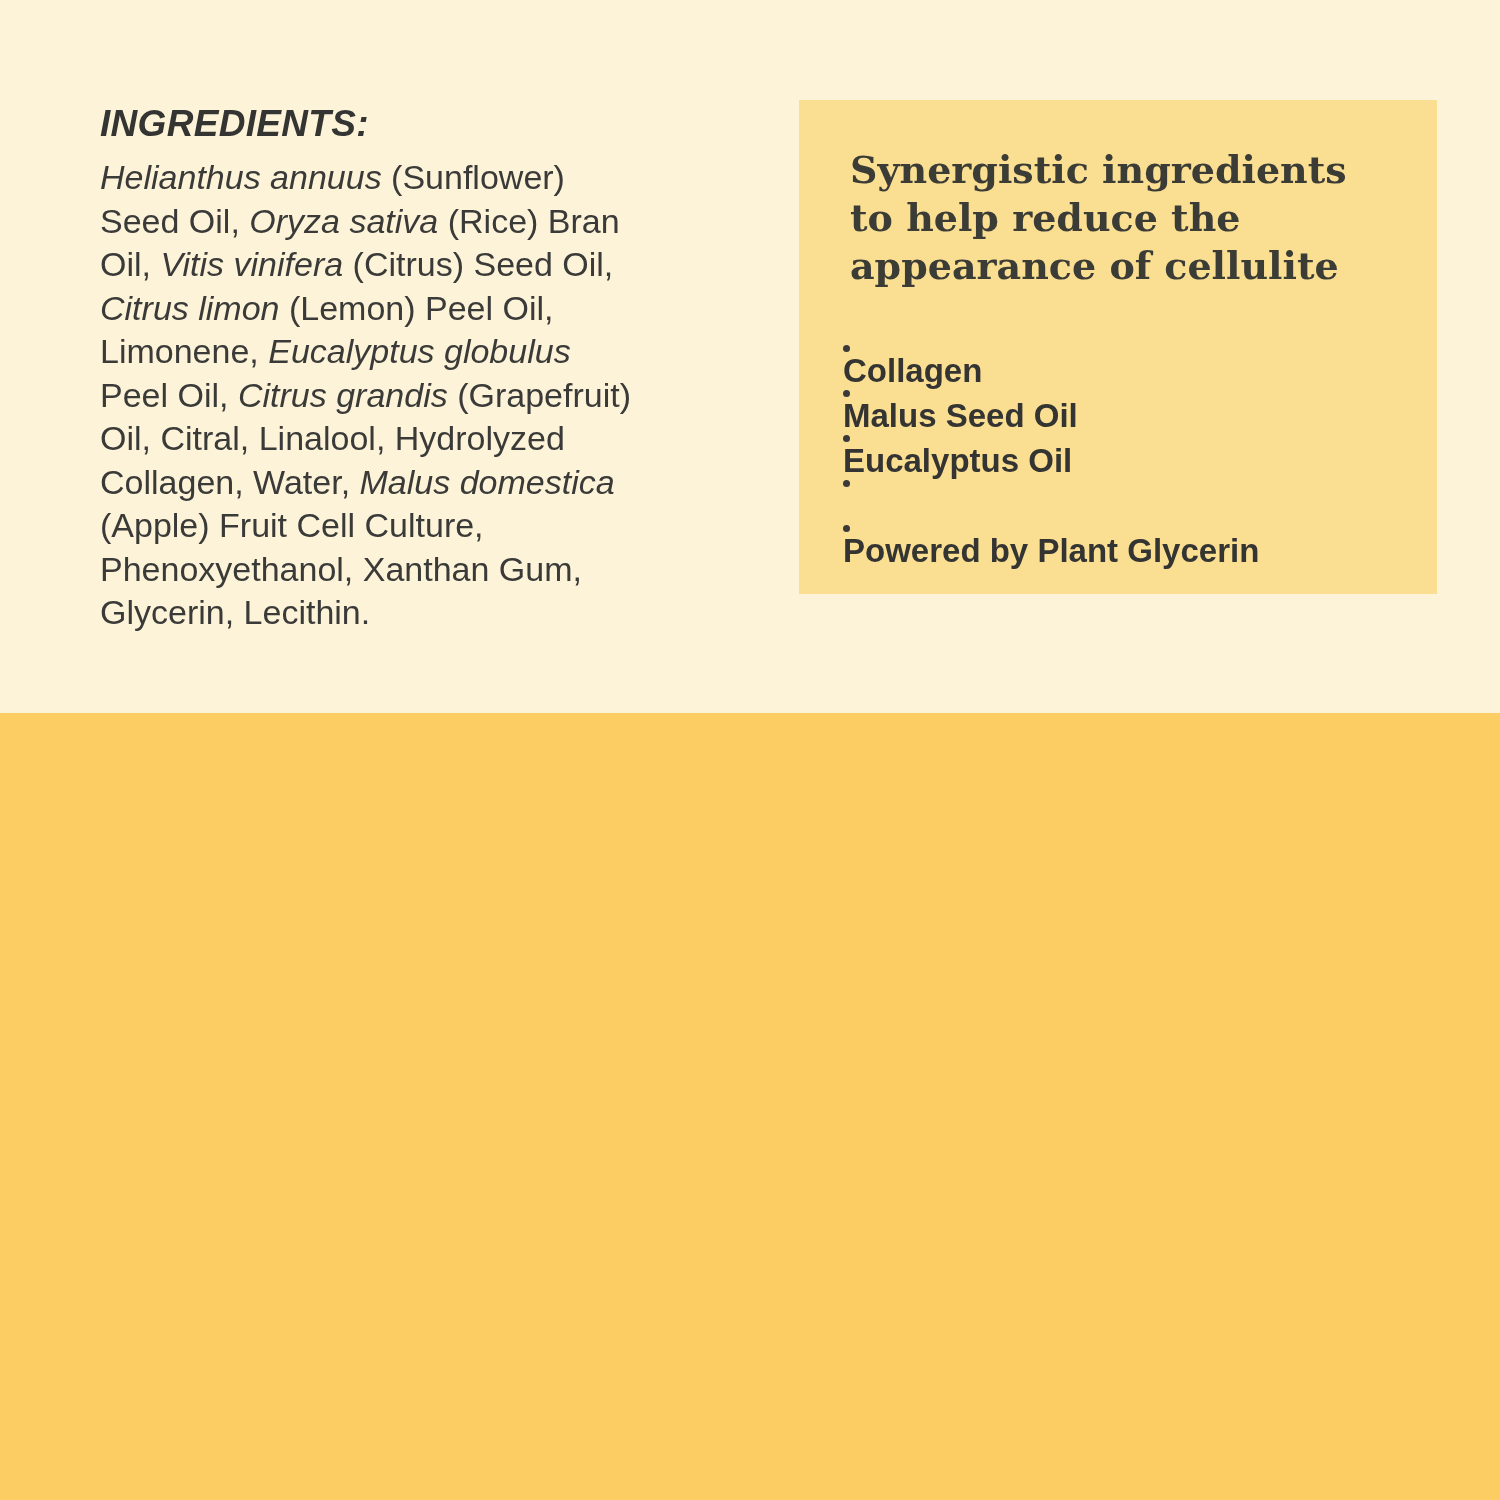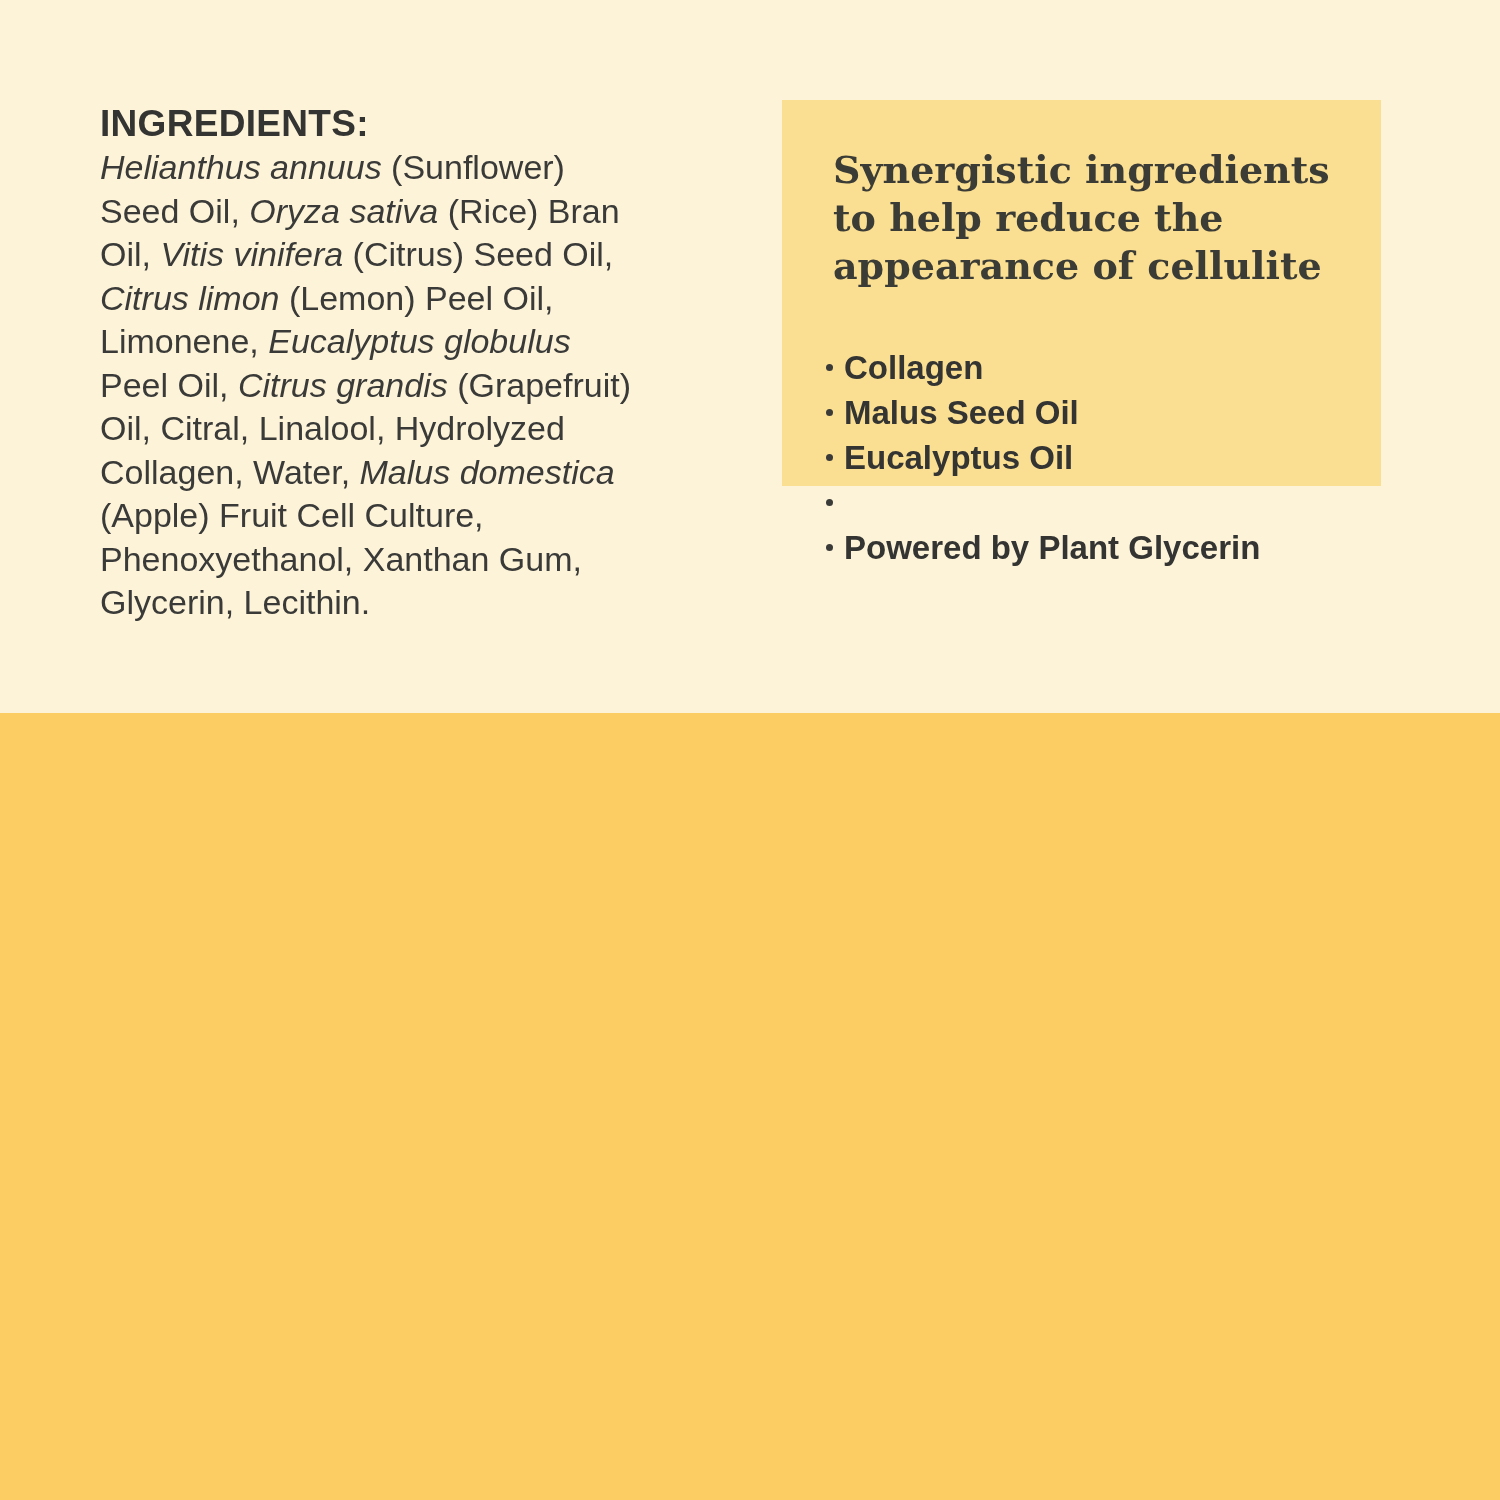--- a/index.html
+++ b/index.html
@@ -17,35 +17,36 @@
   .bottom-section{
     position:absolute;left:0;top:713px;width:1500px;height:787px;
     background:var(--bottom-bg,#fbcd63);
   }
   .ln{line-height:43.5px;white-space:nowrap;font-size:34px;}
   .it{font-style:italic;}
   .h1{font-size:37px;font-weight:bold;color:#343432;line-height:44px;white-space:nowrap;letter-spacing:.3px;}
 
   
   .ingredients-block{position:absolute;left:100px;top:102px;}
-  .ingredients-block .h1{margin-bottom:0;}
+  .ingredients-block .h1{margin-bottom:10px;font-style:italic;}
 
   
   .benefits-box{
-    position:absolute;left:782px;top:100px;width:599px;height:386px;
+    position:absolute;left:799px;top:100px;width:599px;height:494px;
     background:var(--box-bg,#fadf92);
+    padding-left:39px;
   }
   .benefits-heading{position:absolute;left:51px;top:46px;}
   .benefits-heading .ln{
     font-family:"DejaVu Serif", serif;
     font-weight:600;
     font-size:38px;line-height:48px;color:#3c3c36;
   }
   .benefits-list{position:absolute;left:44px;top:245px;}
-  .bullet-row{display:flex;align-items:center;height:45px;white-space:nowrap;}
+  .bullet-row{display:flex;align-items:flex-start;height:45px;white-space:nowrap;flex-direction:column;}
   .bullet-dot{
     width:7px;height:7px;border-radius:50%;
     background:#3a3a38;margin-right:11px;flex:0 0 auto;
   }
   .bullet-text{font-size:33px;font-weight:bold;color:#343432;}
 </style>
 </head>
 <body>
 
 <div class="canvas" style="--top-bg: #fdf3d8; --bottom-bg: #fbcd63; --box-bg: #fadf92; --text: #3a3a38;">

